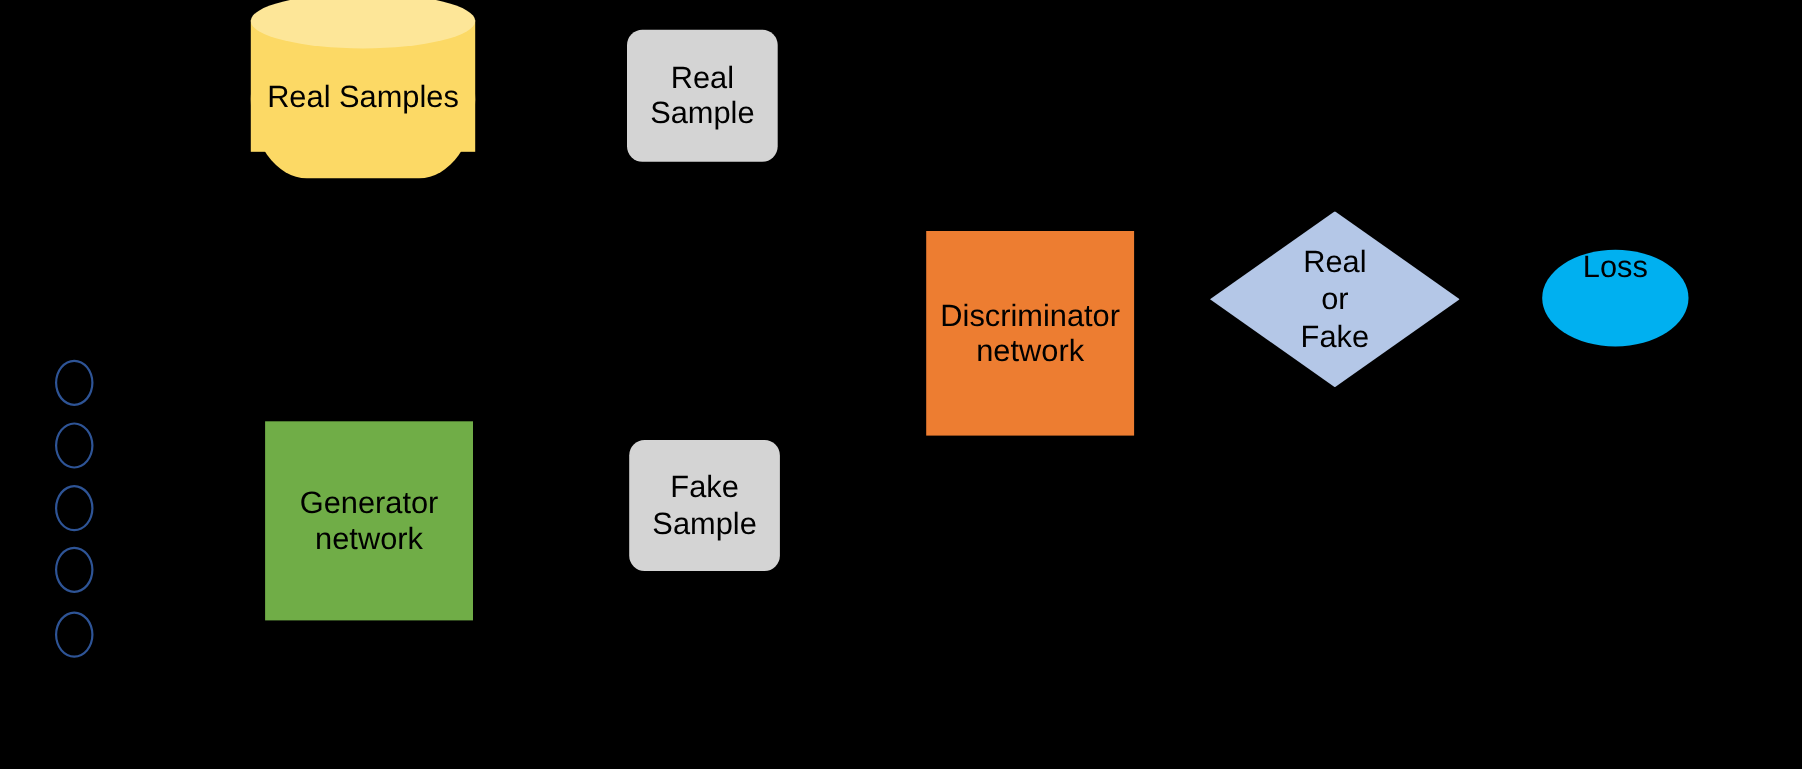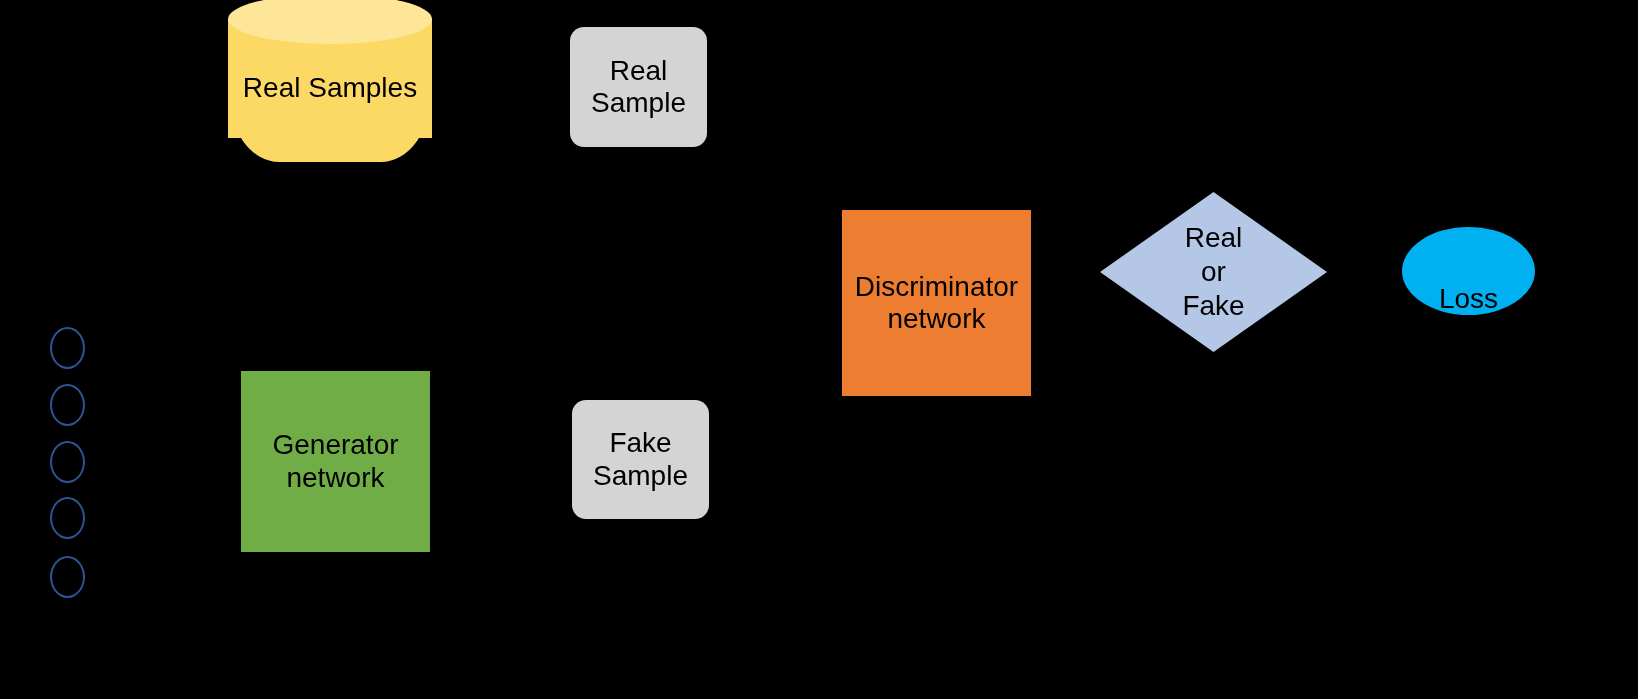--- a/index.html
+++ b/index.html
@@ -17,21 +17,21 @@
   #canvas {
     position: relative;
     width: 1638px;
     height: 531px;
     background: #000000;
   }
   .node {
     position: absolute;
     box-sizing: border-box;
     display: flex;
-    align-items: flex-end;
+    align-items: flex-start;
     justify-content: center;
     text-align: center;
     color: #000000;
     line-height: 1.16;
     white-space: nowrap;
   }
 
   
   .noise-node {
     position: absolute;
@@ -68,21 +68,21 @@
   .cyl-label {
     position: absolute;
     left: 0;
     right: 0;
     text-align: center;
     color: #000000;
     z-index: 4;
   }
 
   
-  .rect-green { background: #70AD47; }
+  .rect-green { background: #70AD47; margin-top: 12px; }
   .rect-orange { background: #ED7D31; }
 
   
   .rounded-gray {
     background: #D4D4D4;
     border-radius: 14px;
   }
 
   
   .diamond-wrap { position: absolute; }

